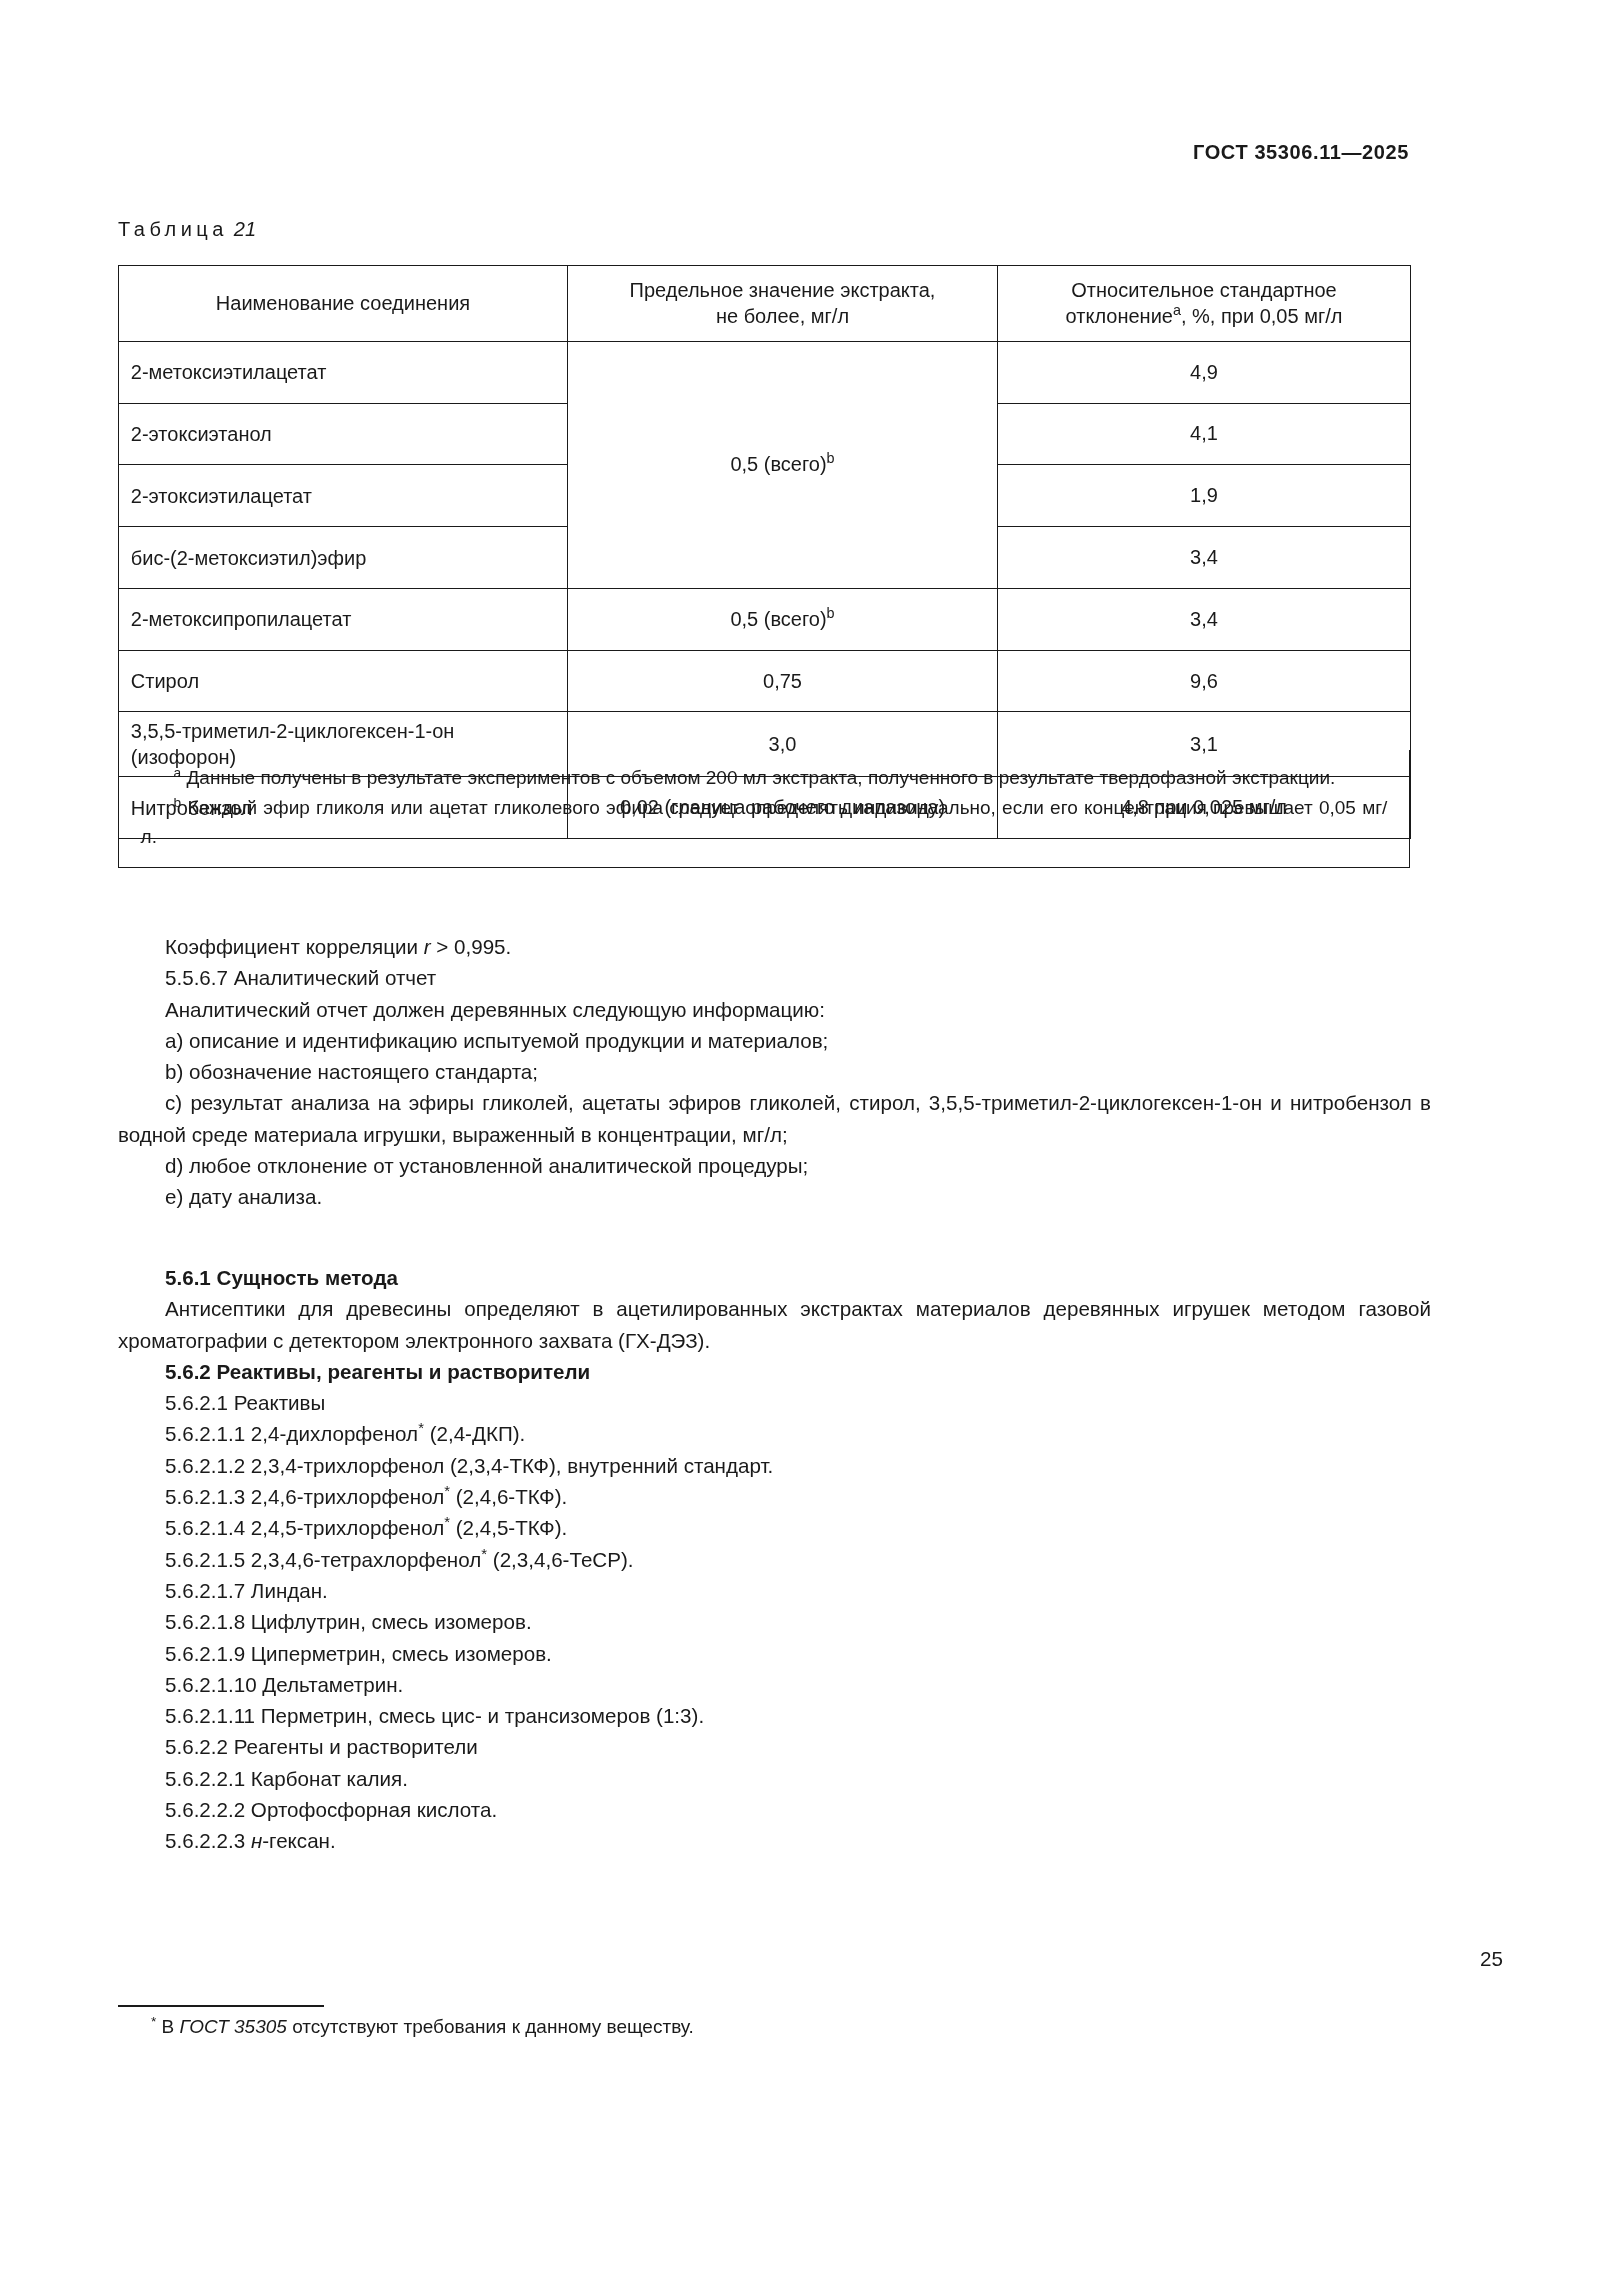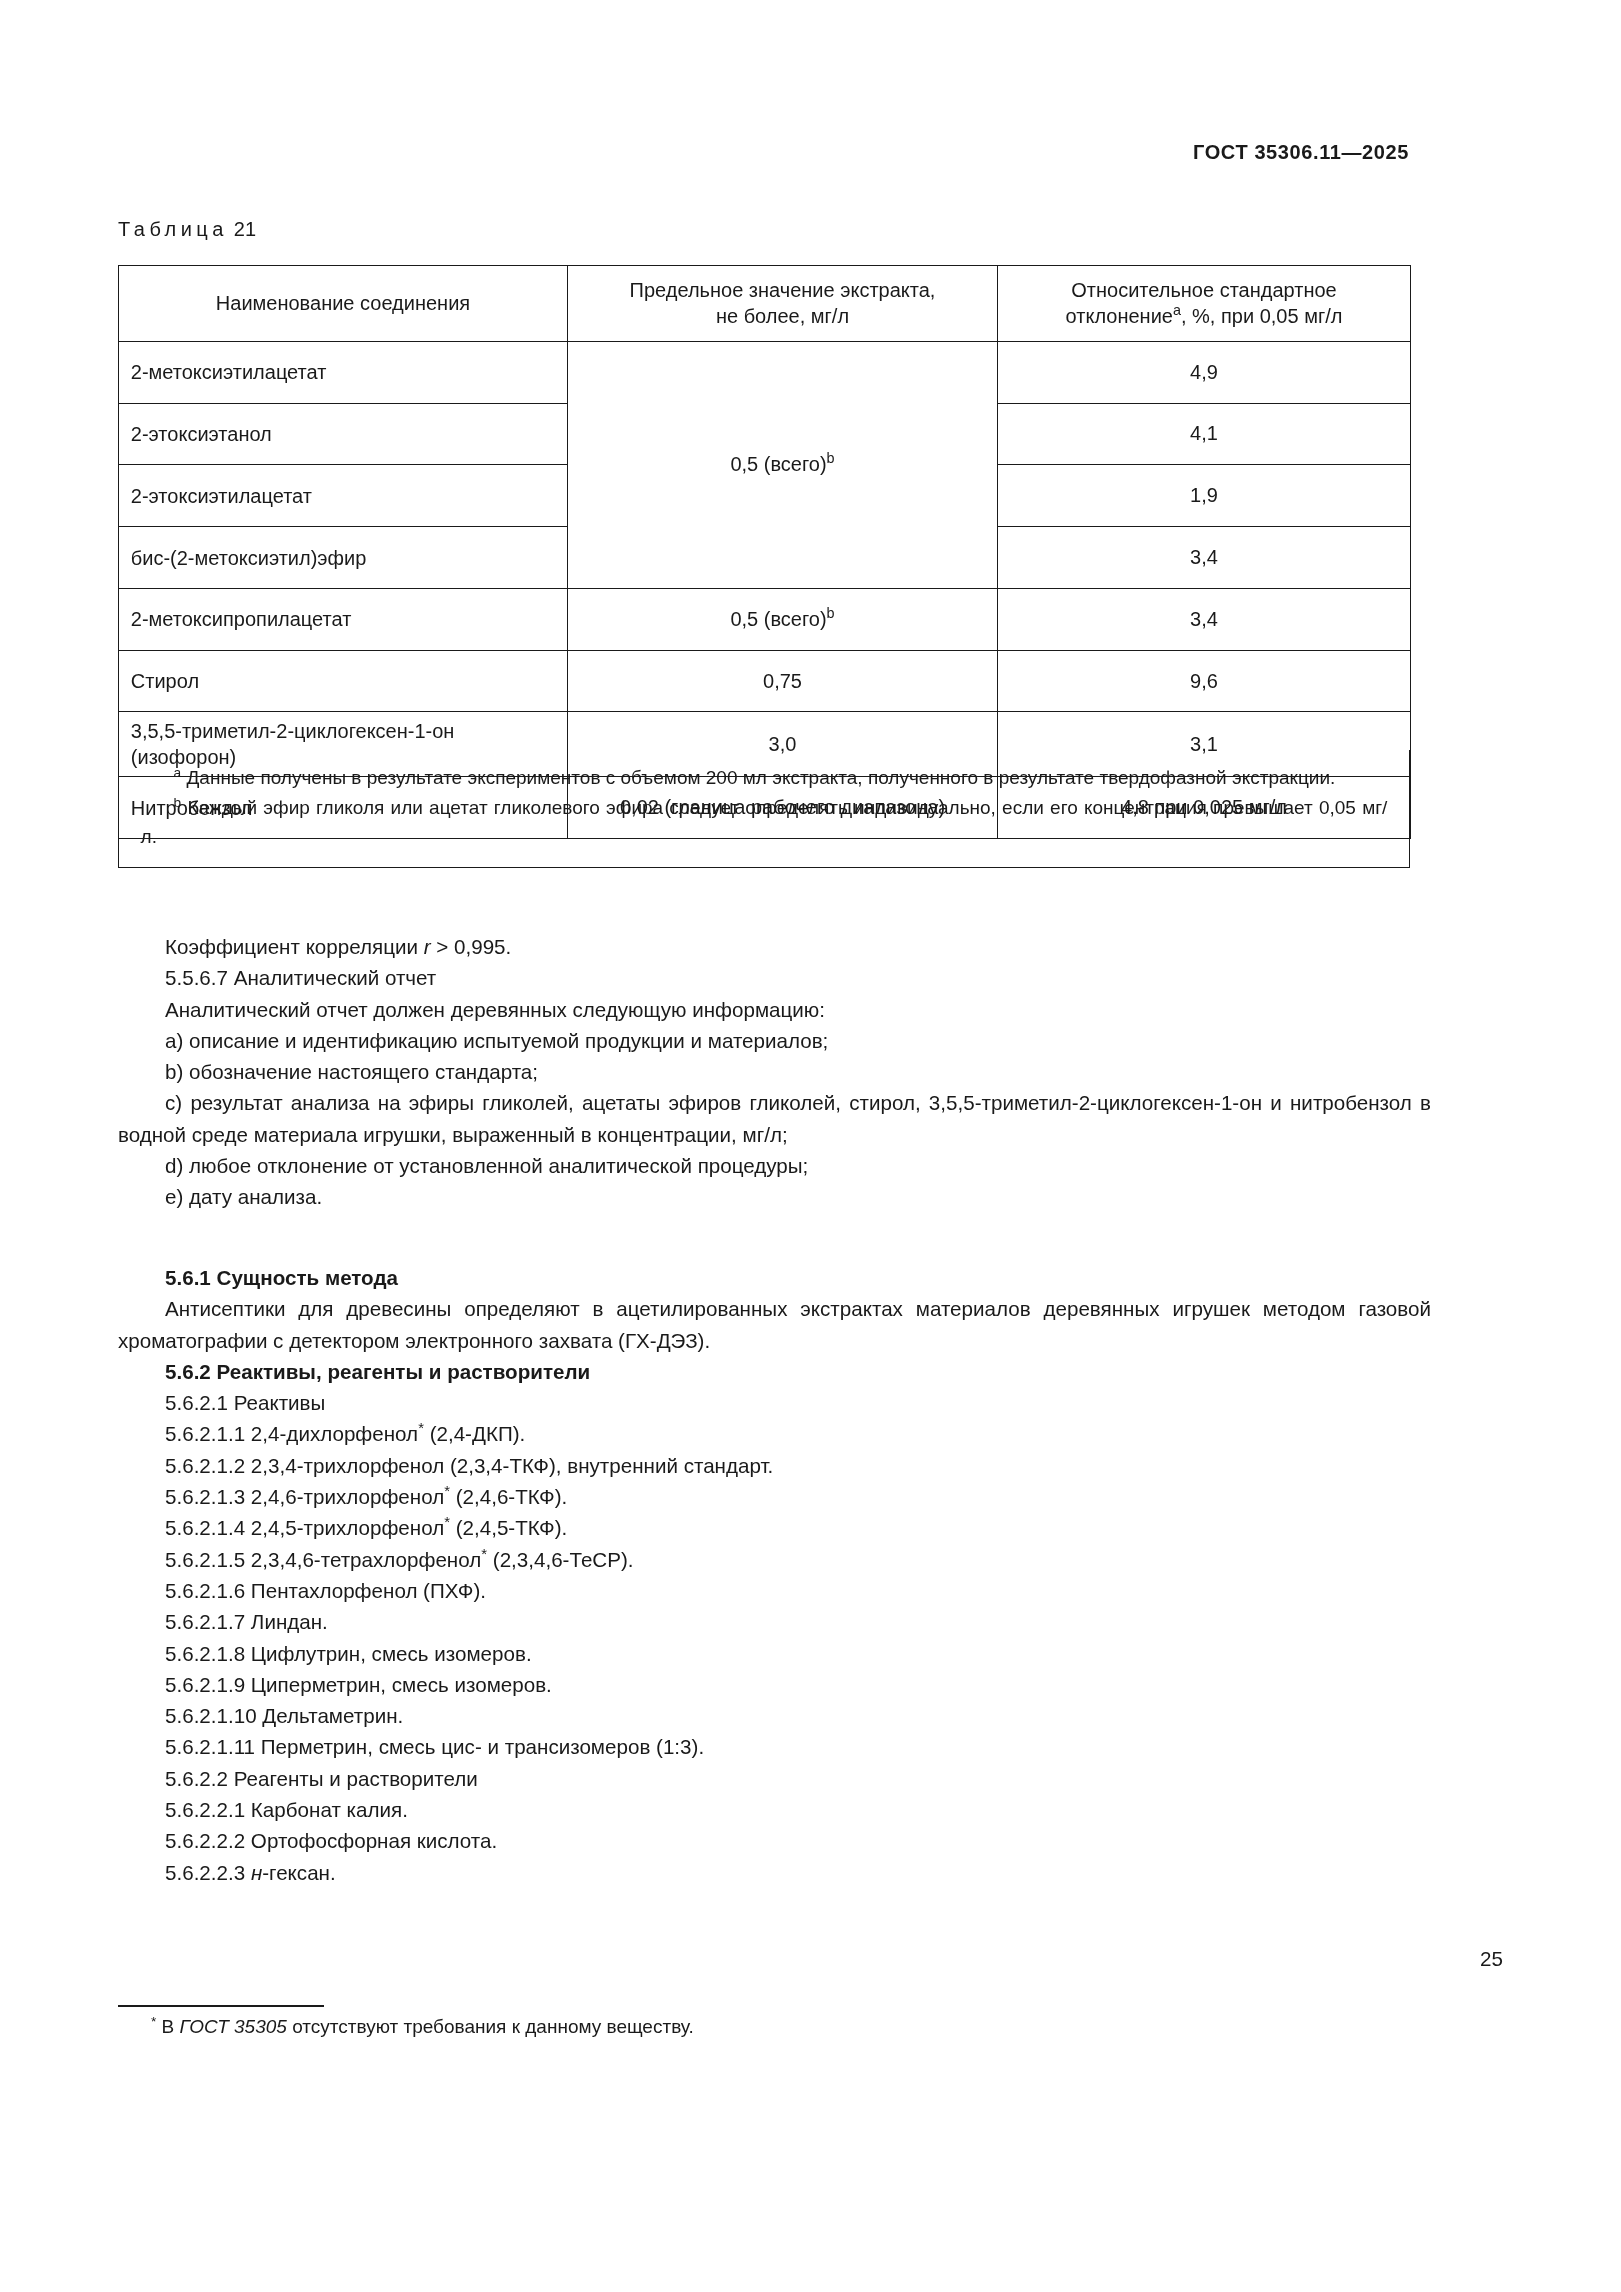--- a/index.html
+++ b/index.html
@@ -35,20 +35,21 @@
   .table-caption {
     position: absolute;
     top: 218px;
     left: 118px;
     font-size: 20px;
   }
   .table-caption .cap-word {
     letter-spacing: 4.5px;
   }
   .table-caption .cap-num {
+    font-style: italic;
     margin-left: 5.9px;
   }
 
   
   .data-table {
     position: absolute;
     top: 265px;
     left: 118px;
     width: 1292px;
     border-collapse: collapse;
@@ -238,21 +239,20 @@
   <div class="body-block" style="top: 1262px;">
     <p class="h-bold">5.6.1 Сущность метода</p>
     <p>Антисептики для древесины определяют в ацетилированных экстрактах материалов деревянных игрушек методом газовой хроматографии с детектором электронного захвата (ГХ-ДЭЗ).</p>
     <p class="h-bold">5.6.2 Реактивы, реагенты и растворители</p>
     <p>5.6.2.1 Реактивы</p>
     <p><span>5.6.2.1.1 2,4-дихлорфенол</span><sup class="fn">*</sup><span> (2,4-ДКП).</span></p>
     <p>5.6.2.1.2 2,3,4-трихлорфенол (2,3,4-ТКФ), внутренний стандарт.</p>
     <p><span>5.6.2.1.3 2,4,6-трихлорфенол</span><sup class="fn">*</sup><span> (2,4,6-ТКФ).</span></p>
     <p><span>5.6.2.1.4 2,4,5-трихлорфенол</span><sup class="fn">*</sup><span> (2,4,5-ТКФ).</span></p>
     <p><span>5.6.2.1.5 2,3,4,6-тетрахлорфенол</span><sup class="fn">*</sup><span> (2,3,4,6-ТеСР).</span></p>
-    <p>5.6.2.1.6 Пентахлорфенол (ПХФ).</p>
     <p>5.6.2.1.7 Линдан.</p>
     <p>5.6.2.1.8 Цифлутрин, смесь изомеров.</p>
     <p>5.6.2.1.9 Циперметрин, смесь изомеров.</p>
     <p>5.6.2.1.10 Дельтаметрин.</p>
     <p>5.6.2.1.11 Перметрин, смесь цис- и трансизомеров (1:3).</p>
     <p>5.6.2.2 Реагенты и растворители</p>
     <p>5.6.2.2.1 Карбонат калия.</p>
     <p>5.6.2.2.2 Ортофосфорная кислота.</p>
     <p><span>5.6.2.2.3 </span><em class="it">н</em><span>-гексан.</span></p>
   </div>

